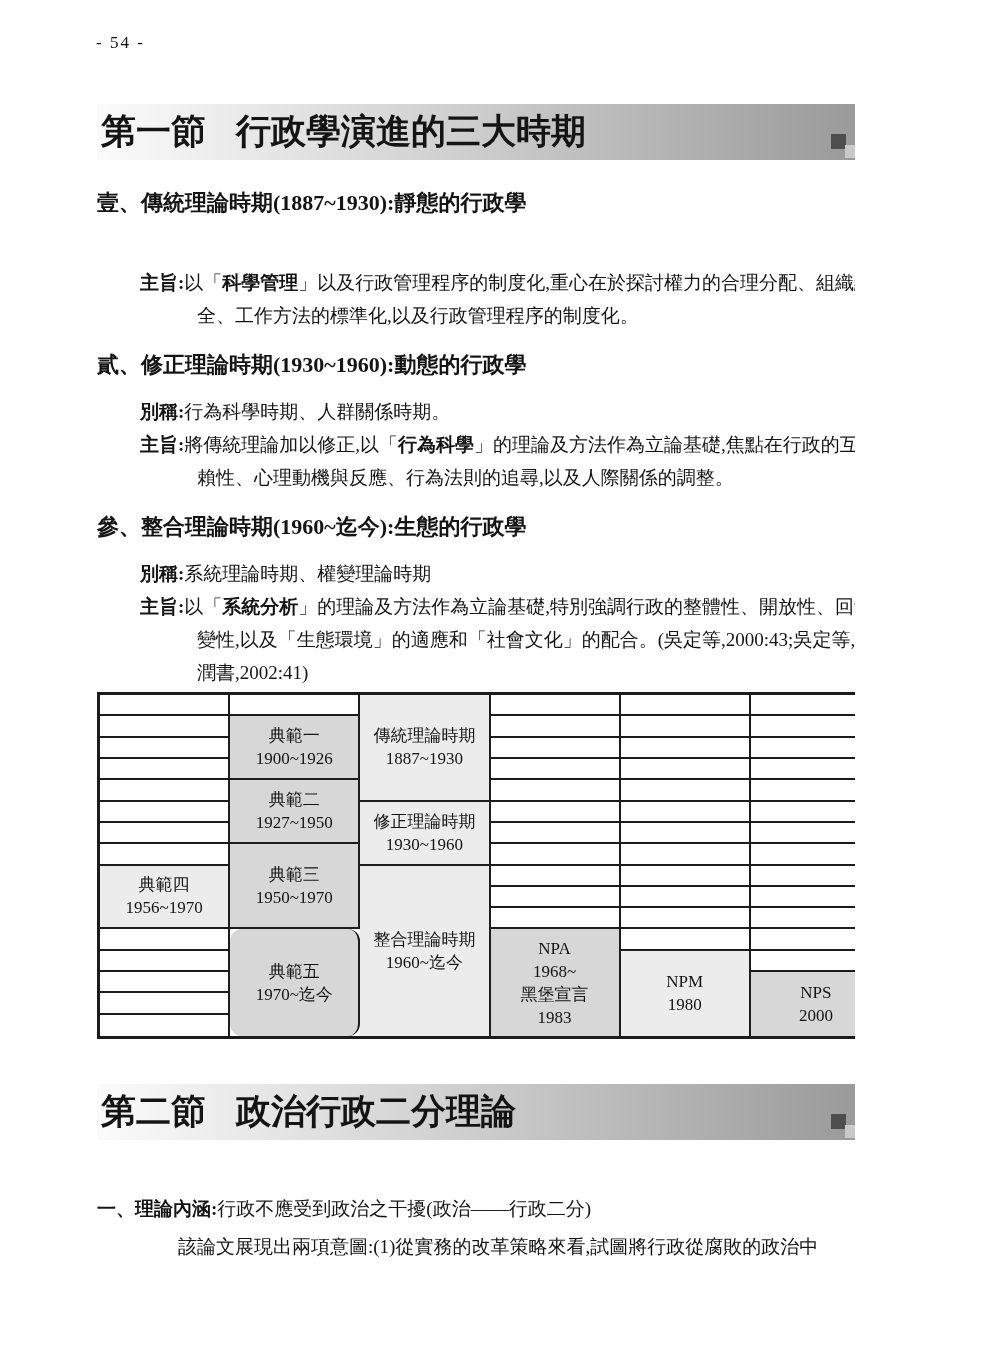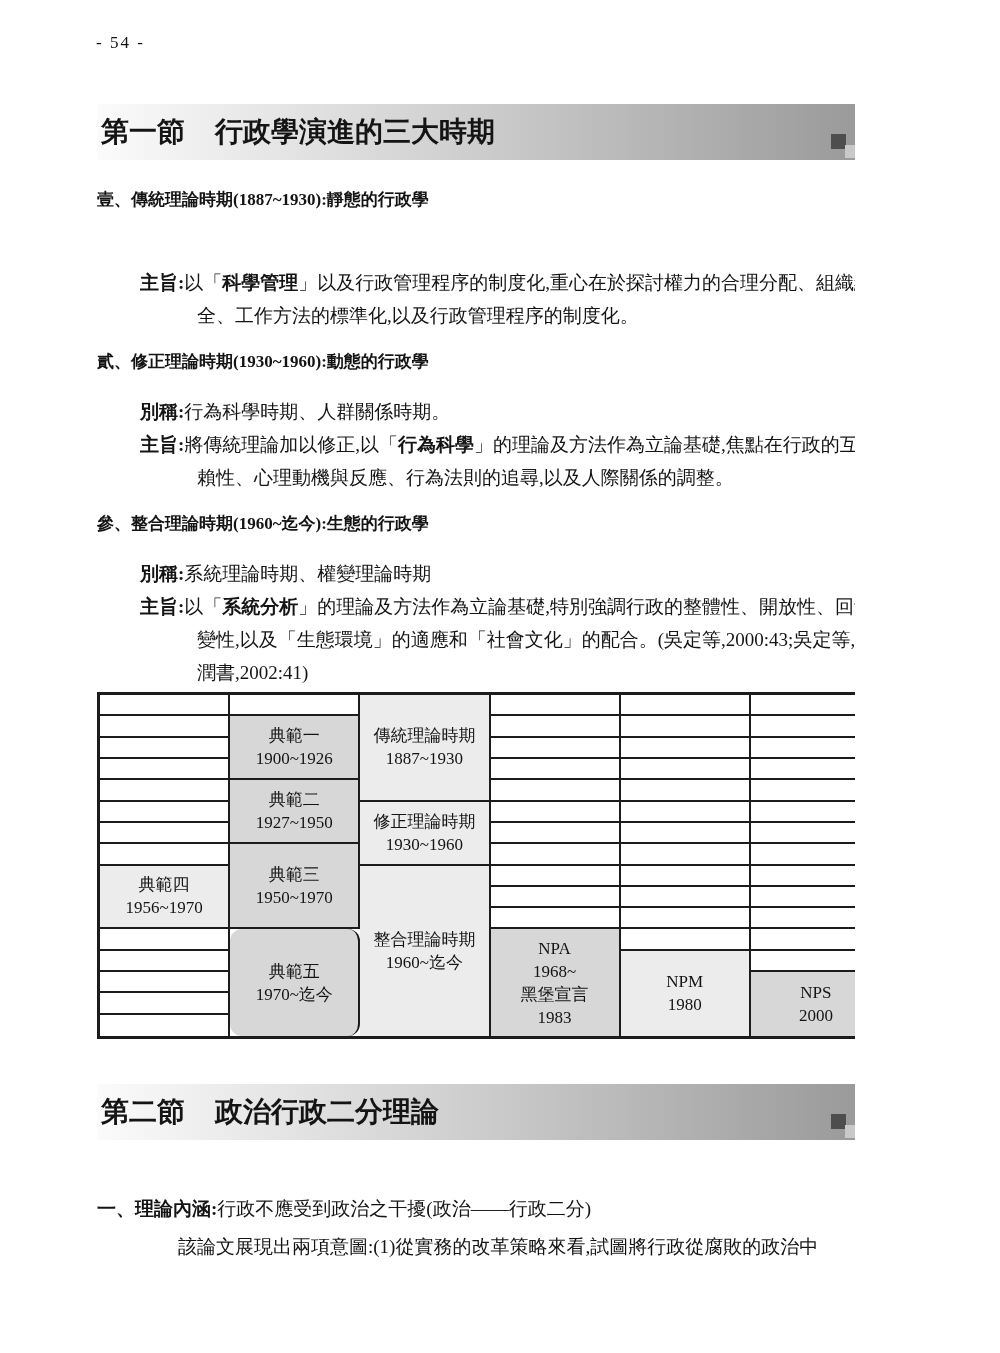--- a/index.html
+++ b/index.html
@@ -8,30 +8,30 @@
     --shade-dark:#d7d7d7; --shade-light:#ececec;
     --sq1:#4e4e4e; --sq2:#fafafa; --sq3:#c9c9c9; --sq4:#6e6e6e;
   }
   html,body{margin:0;padding:0;background:#ffffff;}
   .page{position:relative;width:855px;height:1353px;background:#ffffff;overflow:hidden;
         font-family:"Liberation Serif","DejaVu Serif",serif;color:var(--ink);}
   .pageno{position:absolute;top:33px;left:96px;font-size:17px;letter-spacing:2px;}
 
   .bar{position:absolute;left:97px;width:789px;height:56px;
        background:linear-gradient(90deg,var(--bar-start) 0%,var(--bar-mid) 45%,var(--bar-end) 100%);
-       display:flex;align-items:center;font-weight:bold;font-size:28px;line-height:56px;white-space:nowrap;}
+       display:flex;align-items:center;font-weight:bold;font-size:35px;line-height:56px;white-space:nowrap;}
   .bar-num{margin-left:4px;}
   .bar-title{margin-left:30px;}
   .sq{position:absolute;display:block;}
   .sq1{width:15px;height:15px;right:40px;top:30px;background:var(--sq1);}
   .sq2{width:16px;height:16px;right:11px;top:23px;background:var(--sq2);}
   .sq3{width:13px;height:13px;right:28px;top:41px;background:var(--sq3);}
   .sq4{width:15px;height:15px;right:0px;top:44px;background:var(--sq4);}
 
-  .blockhead{position:absolute;left:97px;margin:0;font-size:17px;font-weight:bold;white-space:nowrap;}
+  .blockhead{position:absolute;left:97px;margin:0;font-size:22px;font-weight:bold;white-space:nowrap;}
   .para{position:absolute;font-size:19px;line-height:33px;}
   .hang{left:140px;width:750px;padding-left:57px;text-indent:-57px;}
   .lbl{font-weight:bold;}
   .point{left:97px;width:790px;}
   .bodyline{left:178px;width:720px;white-space:nowrap;}
 
   .chart{position:absolute;left:97px;width:787px;height:347px;box-sizing:border-box;
          border:3px solid var(--line);display:grid;
          grid-template-columns:repeat(6,1fr);grid-template-rows:repeat(16,1fr);background:#ffffff;}
   .tcell{border-right:2px solid var(--line);border-bottom:2px solid var(--line);}

